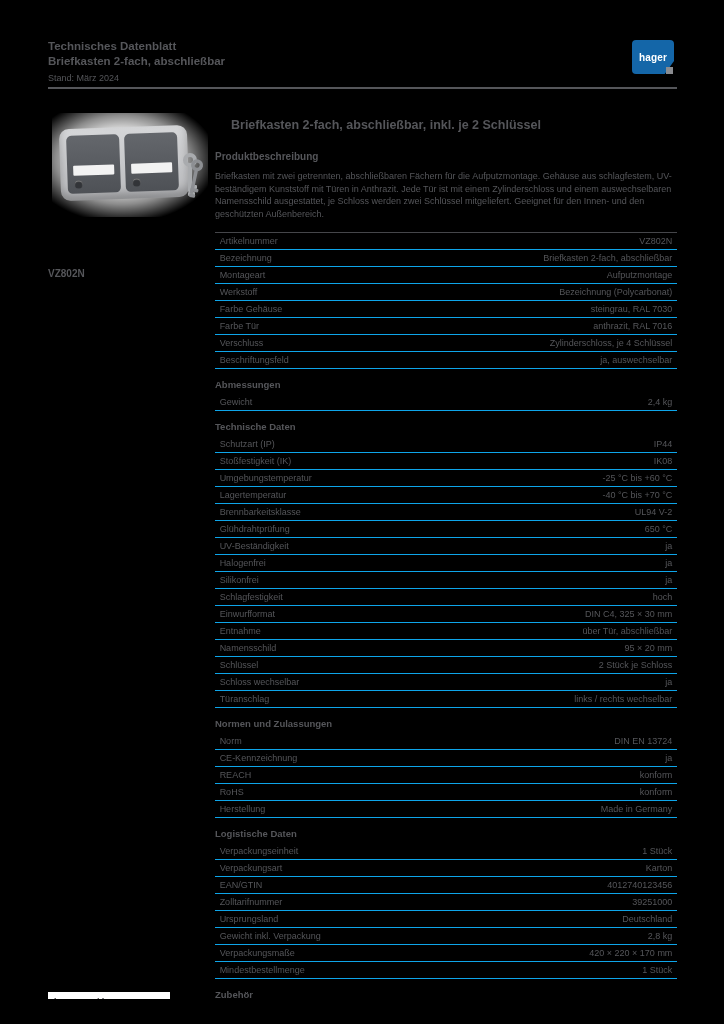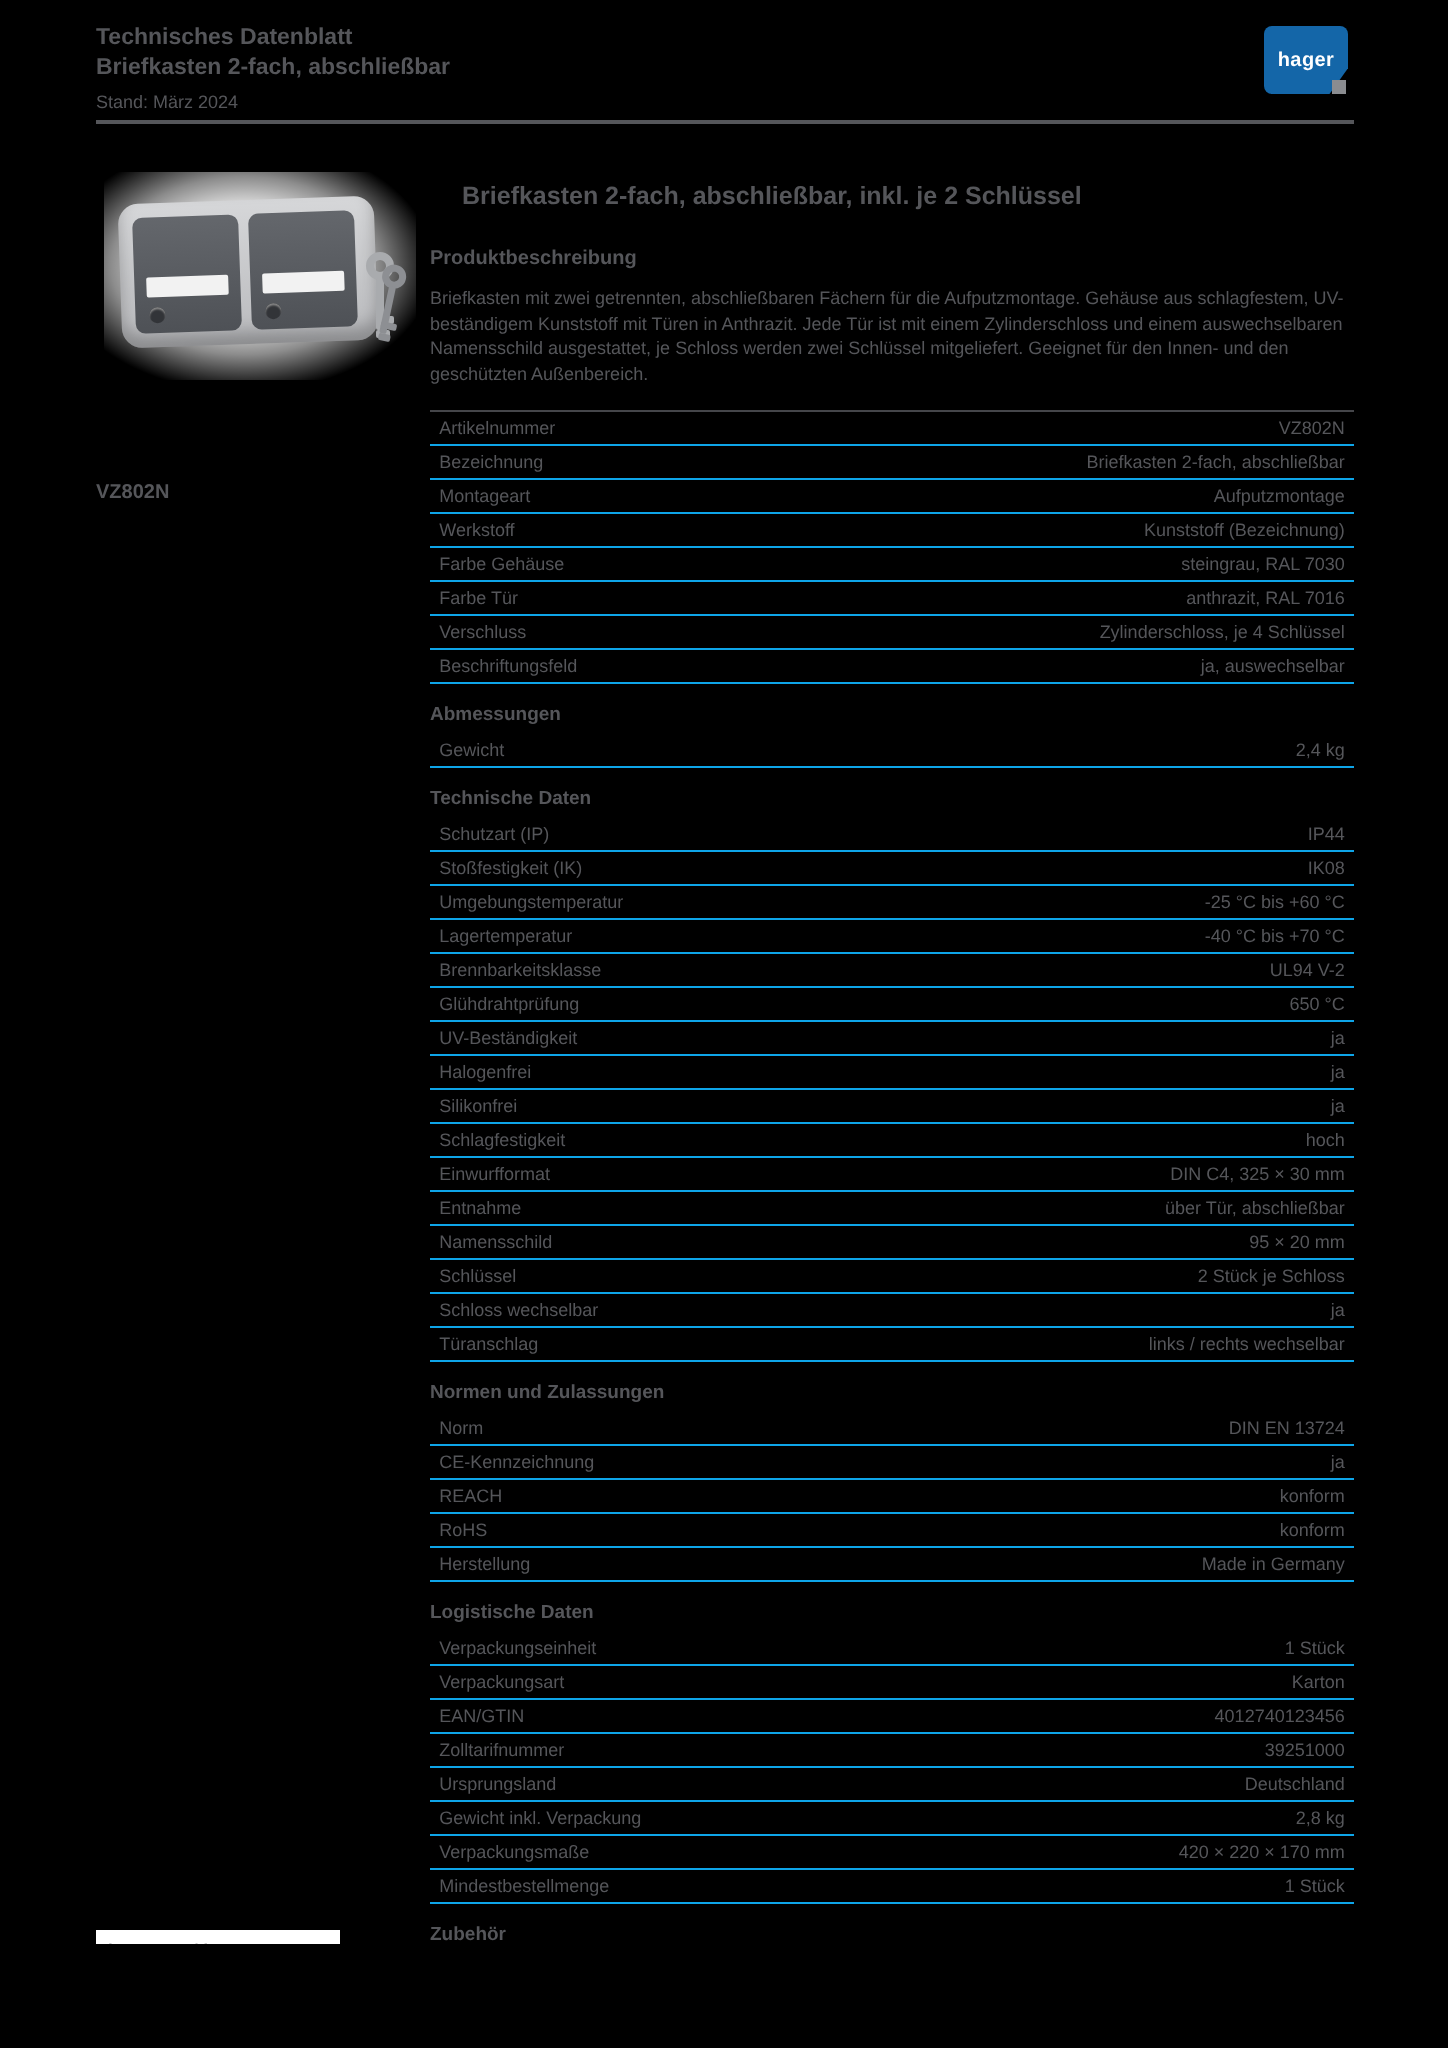--- a/index.html
+++ b/index.html
@@ -1,17 +1,17 @@
 <!DOCTYPE html>
 <html><head>
 <meta charset="utf-8">
 <style>
   html,body{margin:0;padding:0;background:#000;}
   .page{position:relative;width:724px;height:972px;background:#000;overflow:hidden;
-        font-family:"Liberation Sans",sans-serif;color:#55565a;}
+        font-family:"Liberation Sans",sans-serif;color:#55565a;margin-top:27px;}
   
   .hdr{position:absolute;left:48px;top:12px;width:629px;}
   .hdr-l1,.hdr-l2{font-size:11.5px;font-weight:bold;line-height:15px;color:#55565a;}
   .hdr-l3{font-size:9px;line-height:14px;color:#55565a;margin-top:2px;}
   .hdr-rule{position:absolute;left:48px;top:60px;width:629px;height:2px;background:#55565a;}
   .logo{position:absolute;left:632px;top:13px;width:42px;height:34px;background:#1466a8;
         border-radius:4px;clip-path:polygon(0 0,100% 0,100% 62%,78% 100%,0 100%);
         display:flex;align-items:center;justify-content:center;}
   .logo span{color:#fff;font-size:10px;font-weight:bold;letter-spacing:.2px;}
   .logo-dot{position:absolute;left:666px;top:40px;width:7px;height:7px;background:#8a8c90;}
@@ -111,21 +111,21 @@
       <div class="row">
           <span class="lbl">Bezeichnung</span>
           <span class="val">Briefkasten 2-fach, abschließbar</span>
         </div>
       <div class="row">
           <span class="lbl">Montageart</span>
           <span class="val">Aufputzmontage</span>
         </div>
       <div class="row">
           <span class="lbl">Werkstoff</span>
-          <span class="val">Kunststoff (Bezeichnung)</span>
+          <span class="val">Bezeichnung (Polycarbonat)</span>
         </div>
       <div class="row">
           <span class="lbl">Farbe Gehäuse</span>
           <span class="val">steingrau, RAL 7030</span>
         </div>
       <div class="row">
           <span class="lbl">Farbe Tür</span>
           <span class="val">anthrazit, RAL 7016</span>
         </div>
       <div class="row">

